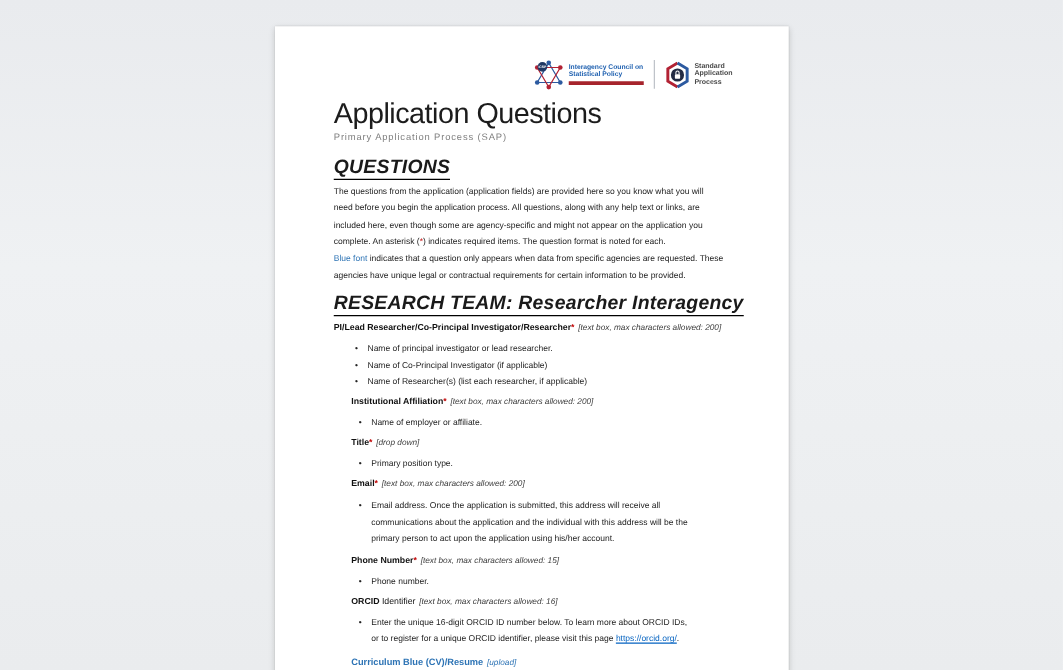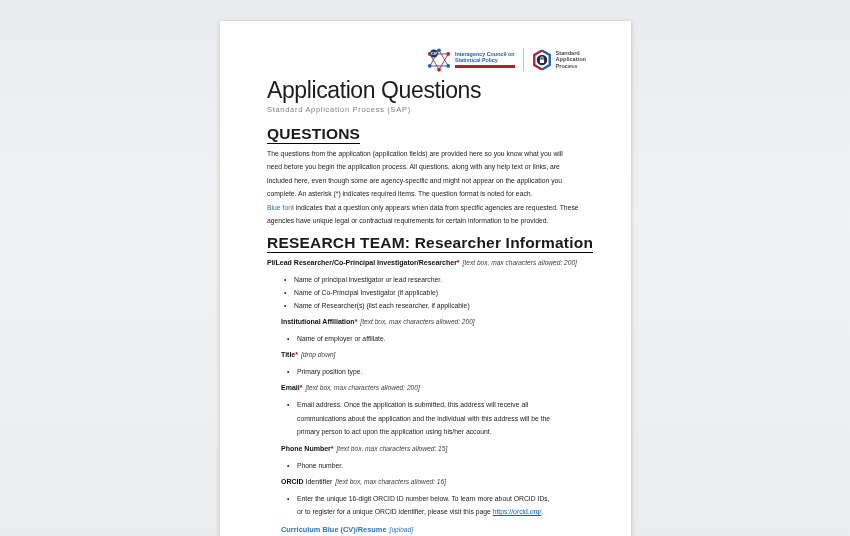--- a/index.html
+++ b/index.html
@@ -23,21 +23,21 @@
   .logo-row { display:flex; justify-content:flex-end; align-items:center; height:27px; }
   .logo { display:flex; align-items:center; }
   .icsp-txt { margin-left:4px; font-size:5.4px; line-height:6.4px; font-weight:bold; color:#1d5faf; }
   .icsp-banner { height:3px; background:#a6242c; margin-top:1.5px; width:100%; }
   .logo-sep { width:1px; height:23px; background:#bfc3c9; margin:0 8px; }
   .sap-txt { margin-left:4px; font-size:5.6px; line-height:6.2px; font-weight:600; color:#4a4a4a; }
   
   .doc-title { margin-top:5px; font-size:23px; line-height:24px; font-weight:400; letter-spacing:-0.4px; color:#1c1c1c; }
   .doc-subtitle { margin-top:3px; font-size:7.5px; letter-spacing:.7px; color:#7f7f7f; }
   
-  .h2 { margin-top:11px; font-size:15.5px; line-height:18px; font-weight:bold; white-space:nowrap; }
+  .h2 { margin-top:11px; font-size:15.5px; line-height:18px; font-weight:bold; white-space:nowrap;font-style:italic; }
   .h2 > span { border-bottom:1.6px solid #000; padding-bottom:1px; letter-spacing:.2px; }
   .h2.research { margin-top:7px; }
   
   .body-p { margin-top:4px; font-size:6.8px; line-height:13.4px; white-space:pre-line; color:#222; }
   .body-p + .body-p { margin-top:0; }
   .red { color:#c00000; }
   .blue { color:#2e74b5; }
   .link { color:#0563c1; text-decoration:underline; cursor:pointer; }
   
   .field { margin-top:5px; }
@@ -95,33 +95,33 @@
         </svg>
         <div class="sap-txt">
           <div>Standard</div>
           <div>Application</div>
           <div>Process</div>
         </div>
       </div>
     </header>
 
     <h1 class="doc-title">Application Questions</h1>
-    <div class="doc-subtitle">Standard Application Process (SAP)</div>
+    <div class="doc-subtitle">Primary Application Process (SAP)</div>
 
     <h2 class="h2"><span>QUESTIONS</span></h2>
 
     <p class="body-p"><span>The questions from the application (application fields) are provided here so you know what you will
 need before you begin the application process. All questions, along with any help text or links, are
 included here, even though some are agency-specific and might not appear on the application you
 complete. An asterisk (</span><span class="red">*</span><span>) indicates required items. The question format is noted for each.</span></p>
 
     <p class="body-p"><span class="blue">Blue font</span><span> indicates that a question only appears when data from specific agencies are requested. These
 agencies have unique legal or contractual requirements for certain information to be provided.</span></p>
 
-    <h2 class="h2 research"><span>RESEARCH TEAM: Researcher Information</span></h2>
+    <h2 class="h2 research"><span>RESEARCH TEAM: Researcher Interagency</span></h2>
 
     <div class="field pi">
       <p class="field-label"><span class="b">PI/Lead Researcher/Co-Principal Investigator/Researcher</span><span class="b red">*</span><span class="note">[text box, max characters allowed: 200]</span></p>
       <ul class="lvl1">
         <li>Name of principal investigator or lead researcher.</li>
         <li>Name of Co-Principal Investigator (if applicable)</li>
         <li>Name of Researcher(s) (list each researcher, if applicable)</li>
       </ul>
     </div>
 

